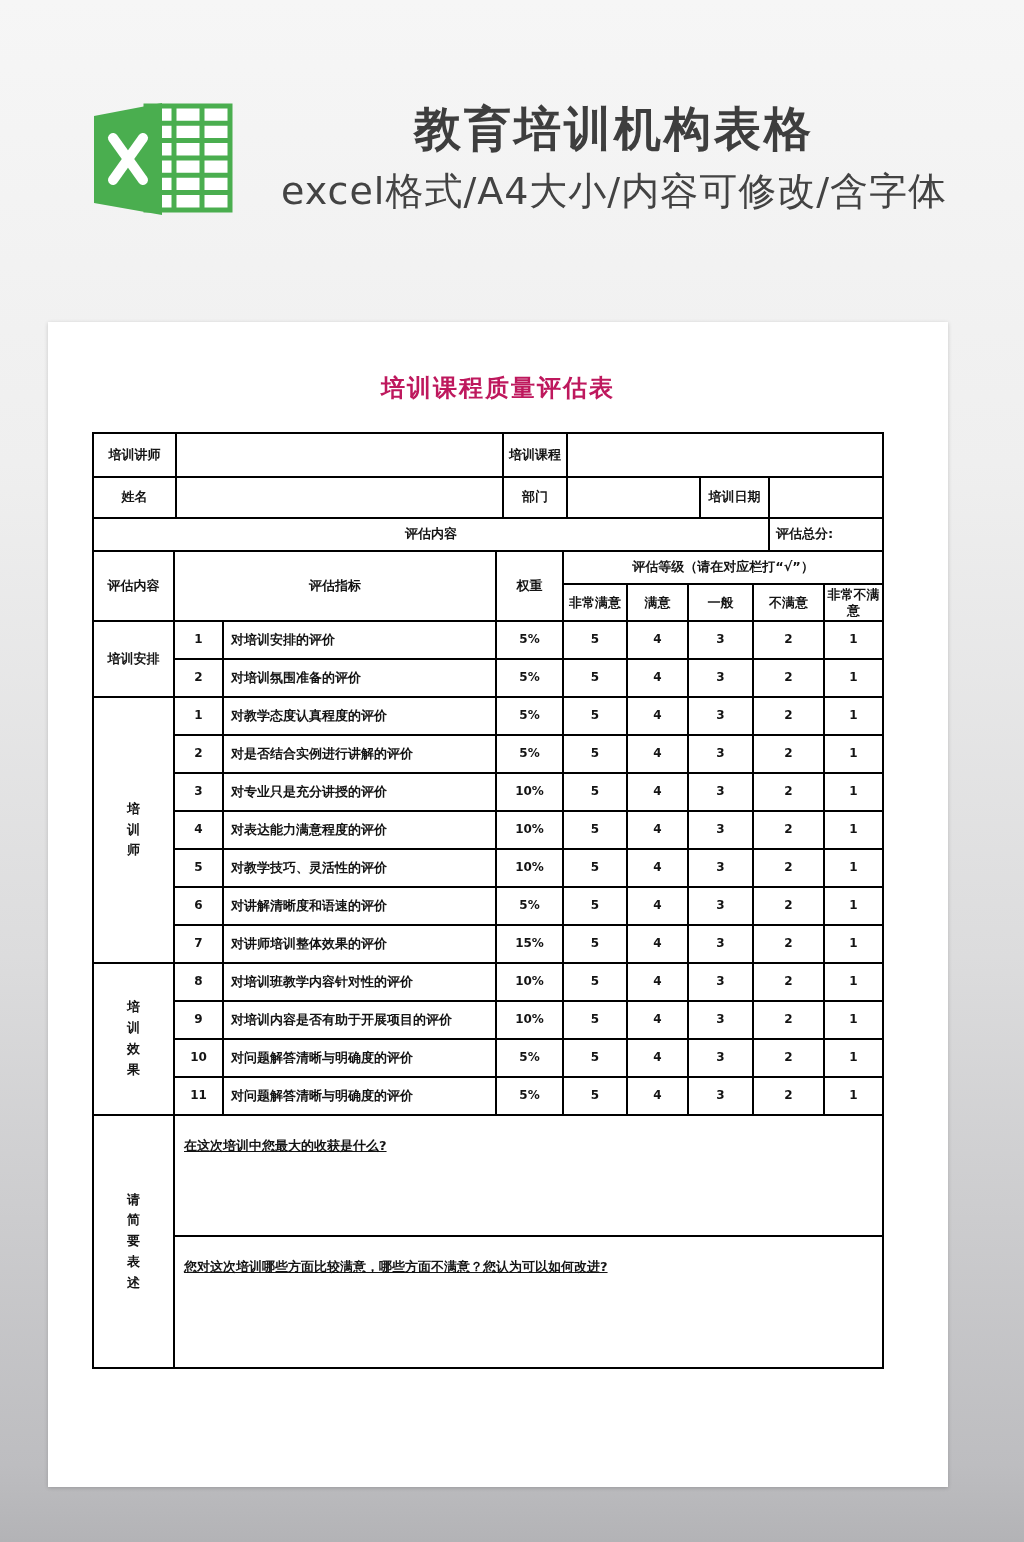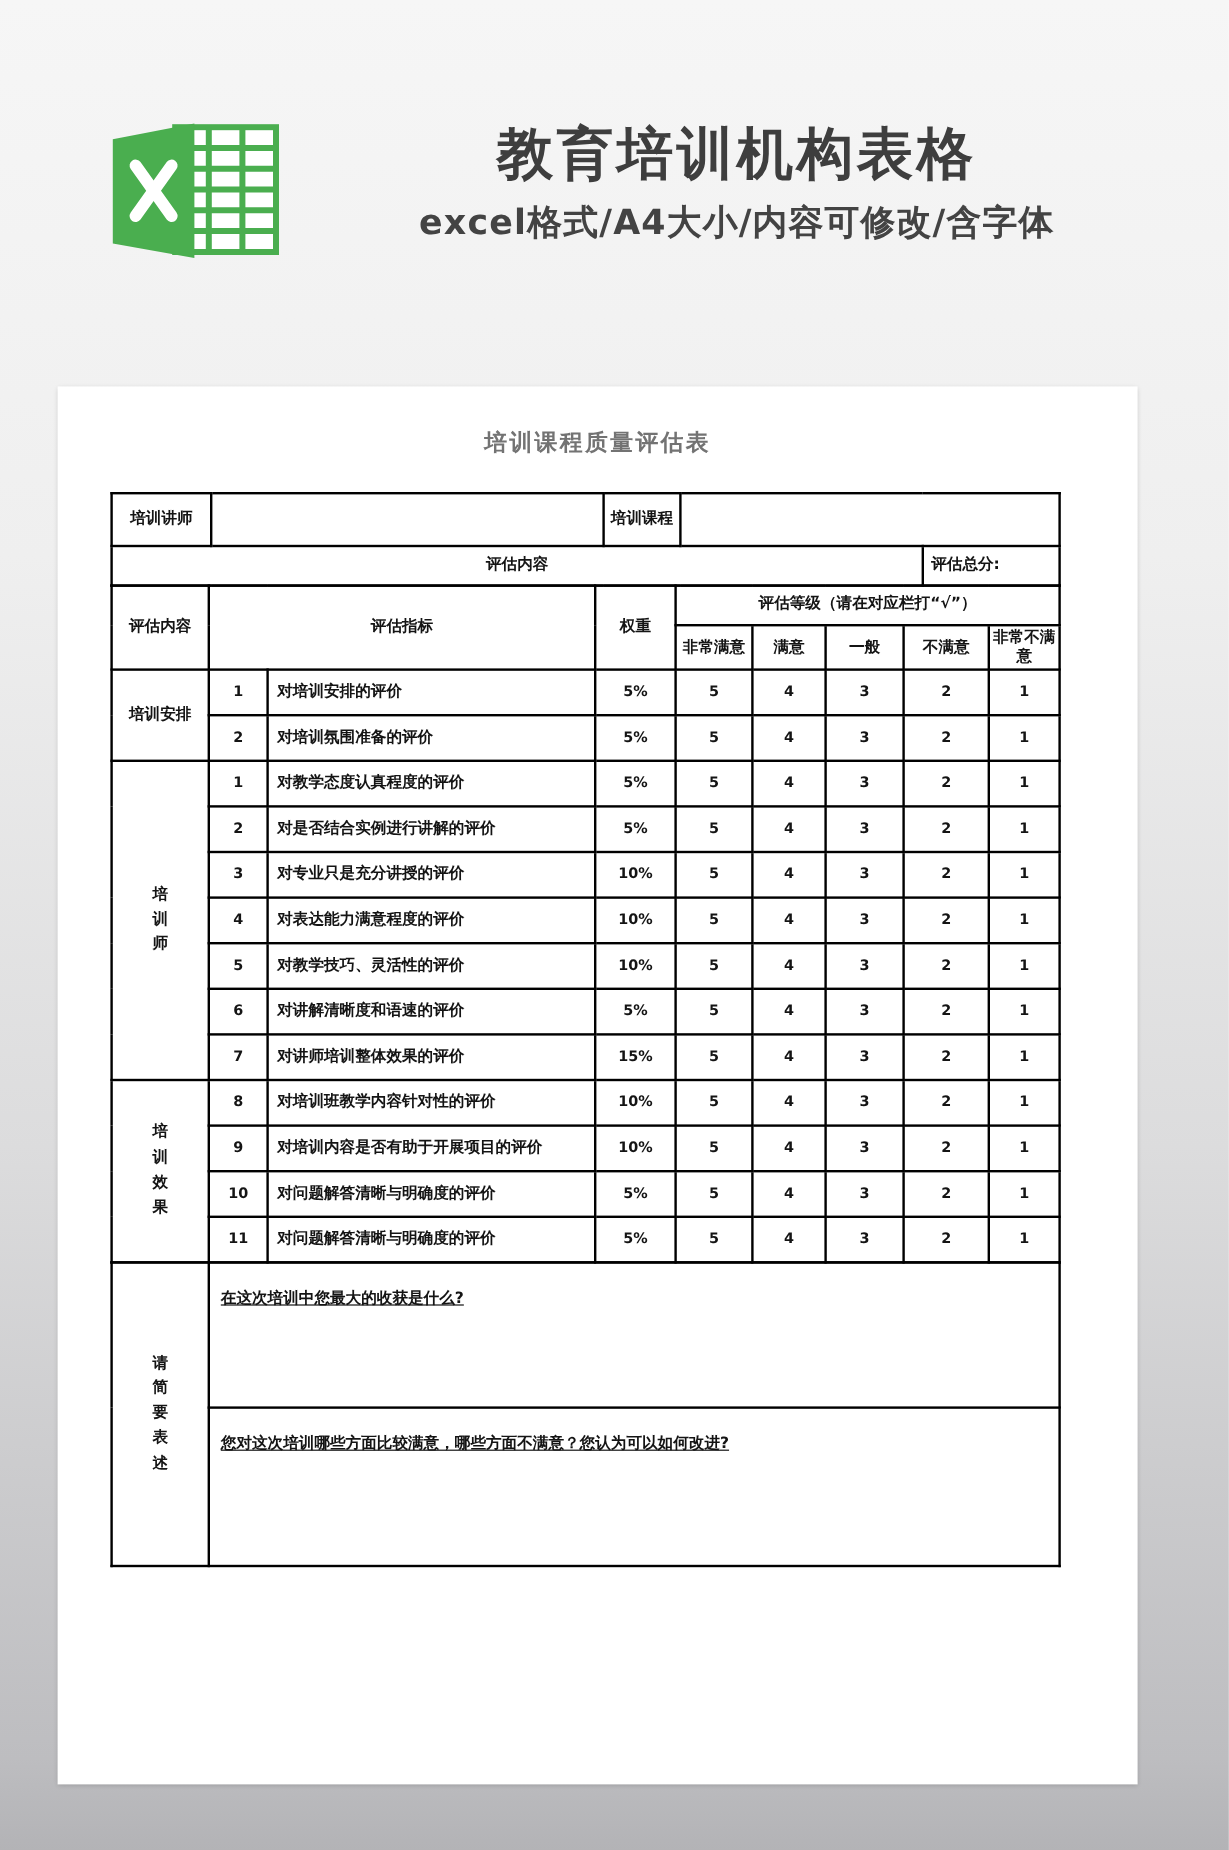--- a/index.html
+++ b/index.html
@@ -6,26 +6,26 @@
   body{
     width:1024px;height:1542px;
     font-family:"DejaVu Sans","Liberation Sans",sans-serif;
     background:linear-gradient(180deg,#f6f6f6 0%,#efefef 30%,#dcdcdd 62%,#bdbdc0 95%,#b3b3b6 100%);
     overflow:hidden;position:relative;
   }
   .banner{position:absolute;top:0;left:0;width:1024px;height:300px;}
   .excel-icon{position:absolute;left:86px;top:98px;width:152px;height:122px;}
   .banner-text{position:absolute;left:230px;top:102px;width:768px;text-align:center;color:#3e3e3e;}
   .banner-title{font-size:47px;font-weight:bold;letter-spacing:3px;line-height:1.15;}
-  .banner-subtitle{font-size:29px;font-weight:700;margin-top:10px;letter-spacing:1px;color:#434343;}
+  .banner-subtitle{font-size:38px;font-weight:400;margin-top:10px;letter-spacing:1px;color:#434343;}
   .card{
     position:absolute;left:48px;top:322px;width:900px;height:1165px;
     background:#ffffff;box-shadow:0 1px 4px rgba(0,0,0,.18);
   }
-  .sheet-title{margin:0;padding-top:34px;text-align:center;font-size:19px;font-weight:bold;color:#737373;letter-spacing:2px;}
+  .sheet-title{margin:16px;padding-top:34px;text-align:center;font-size:24px;font-weight:bold;color:#be185d;letter-spacing:2px;}
   .tables{margin:28px 0 0 44px;width:790px;}
   table.t{border-collapse:collapse;table-layout:fixed;width:790px;color:#141414;font-weight:bold;}
   table.t + table.t{margin-top:-2px;}
   table.t td{border:2px solid #000;padding:0;text-align:center;vertical-align:middle;font-size:13px;overflow:hidden;line-height:1.3;}
   .c-text{text-align:left !important;padding:0 7px !important;}
   .c-num,.c-w,.c-s{font-size:12px !important;}
   .c-left{text-align:left !important;padding:0 6px !important;}
   .q-cell{text-align:left !important;vertical-align:top !important;padding:22px 9px !important;text-decoration:underline;}
   .vert{display:block;width:16px;margin:4px auto;word-break:break-all;line-height:1.6;}
   .ra1{height:44px;} .ra2{height:41px;} .ra3{height:33px;}
@@ -75,20 +75,28 @@
           <col style="width:69px">
           <col style="width:114px">
         </colgroup>
       <tbody>
           <tr class="ra1">
         <td>培训讲师</td>
         <td></td>
         <td>培训课程</td>
         <td colspan="3"></td>
       </tr>
+      <tr class="ra2">
+        <td>姓名</td>
+        <td></td>
+        <td>部门</td>
+        <td></td>
+        <td>培训日期</td>
+        <td></td>
+      </tr>
       <tr class="ra3">
         <td colspan="5">评估内容</td>
         <td class="c-left">评估总分:</td>
       </tr>
     </tbody>
       </table>
 
     <table class="t">
       <colgroup>
           <col style="width:81px">

